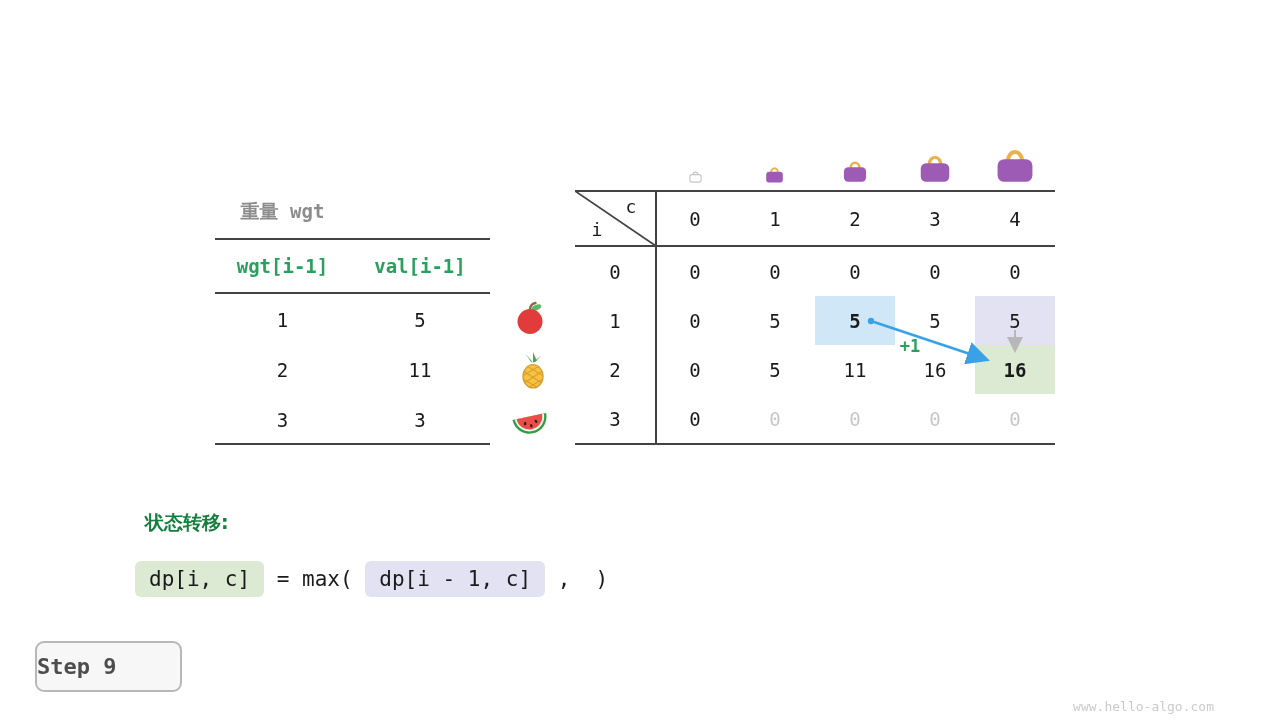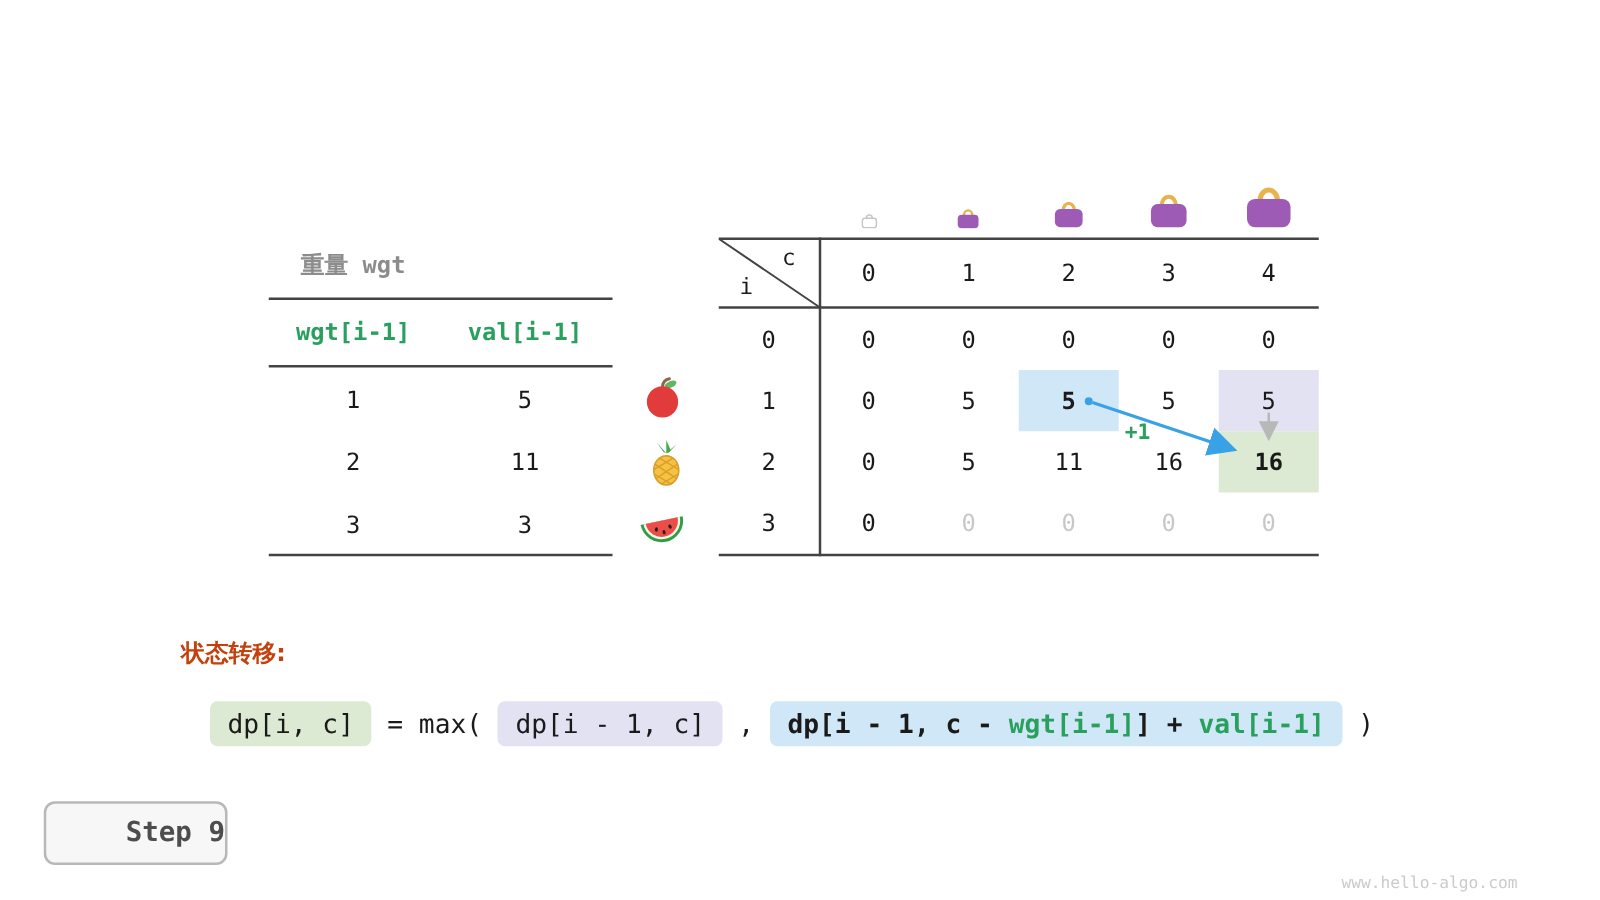--- a/index.html
+++ b/index.html
@@ -45,32 +45,32 @@
   .dp-cell.dim{ color:var(--dim-zero); }
   .dp-arrows{ position:absolute; left:0; top:0; pointer-events:none; }
   .dp-annotation{ position:absolute; left:303px; top:146px; width:64px; height:20px; text-align:center;
                   color:var(--green-text); font-weight:bold; font-size:17px; }
 
   
   .bag{ position:absolute; }
   .bag svg{ display:block; width:100%; height:auto; }
 
   
-  .transition-label{ position:absolute; left:145px; top:510px; font-size:19px; font-weight:600; color:#c2410c; }
+  .transition-label{ position:absolute; left:145px; top:510px; font-size:19px; font-weight:600; color:#15803d; }
   .formula-row{ position:absolute; left:135px; top:561px; display:flex; align-items:center; font-size:21px; }
   .formula-row span{ white-space:pre; }
   .chip{ padding:6px 14px; border-radius:6px; }
-  .chip-green{ background:var(--bg-green);margin-left:33px; }
+  .chip-green{ background:var(--bg-green); }
   .chip-purple{ background:var(--bg-purple); }
   .chip-blue{ background:var(--bg-blue); font-weight:bold; }
   .green-span{ color:var(--green-text); }
 
   
   .step-badge{ position:absolute; left:35px; top:641px; width:147px; height:51px; background:#f7f7f7;
-               border:2px solid #b8b8b8; border-radius:9px; display:flex; align-items:center; justify-content:flex-end; }
+               border:2px solid #b8b8b8; border-radius:9px; display:flex; align-items:center; justify-content:flex-start; }
   .step-badge span{ font-size:22px; font-weight:bold; color:#4d4d4d; }
   .watermark{ position:absolute; right:66px; top:699px; font-size:13px; color:#cbcbcb; }
 </style>
 </head>
 <body>
 
 <div class="canvas">
 
   <div class="item-table">
     <div class="it-row" style="top:0">
@@ -231,21 +231,20 @@
     <div class="dp-annotation">+1</div>
   </div>
 
   <div class="transition-label cjk">状态转移:</div>
 
   <div class="formula-row">
     <span class="chip chip-green">dp[i, c]</span>
     <span> = max( </span>
     <span class="chip chip-purple">dp[i - 1, c]</span>
     <span> , </span>
-    <span class="chip chip-blue"><span>dp[i - 1, c - </span><span class="green-span">wgt[i-1]</span><span>] + </span><span class="green-span">val[i-1]</span></span>
     <span> )</span>
   </div>
 
   <div class="step-badge">
     <span>Step 9</span>
   </div>
   <div class="watermark">www.hello-algo.com</div>
 
 </div>
 

